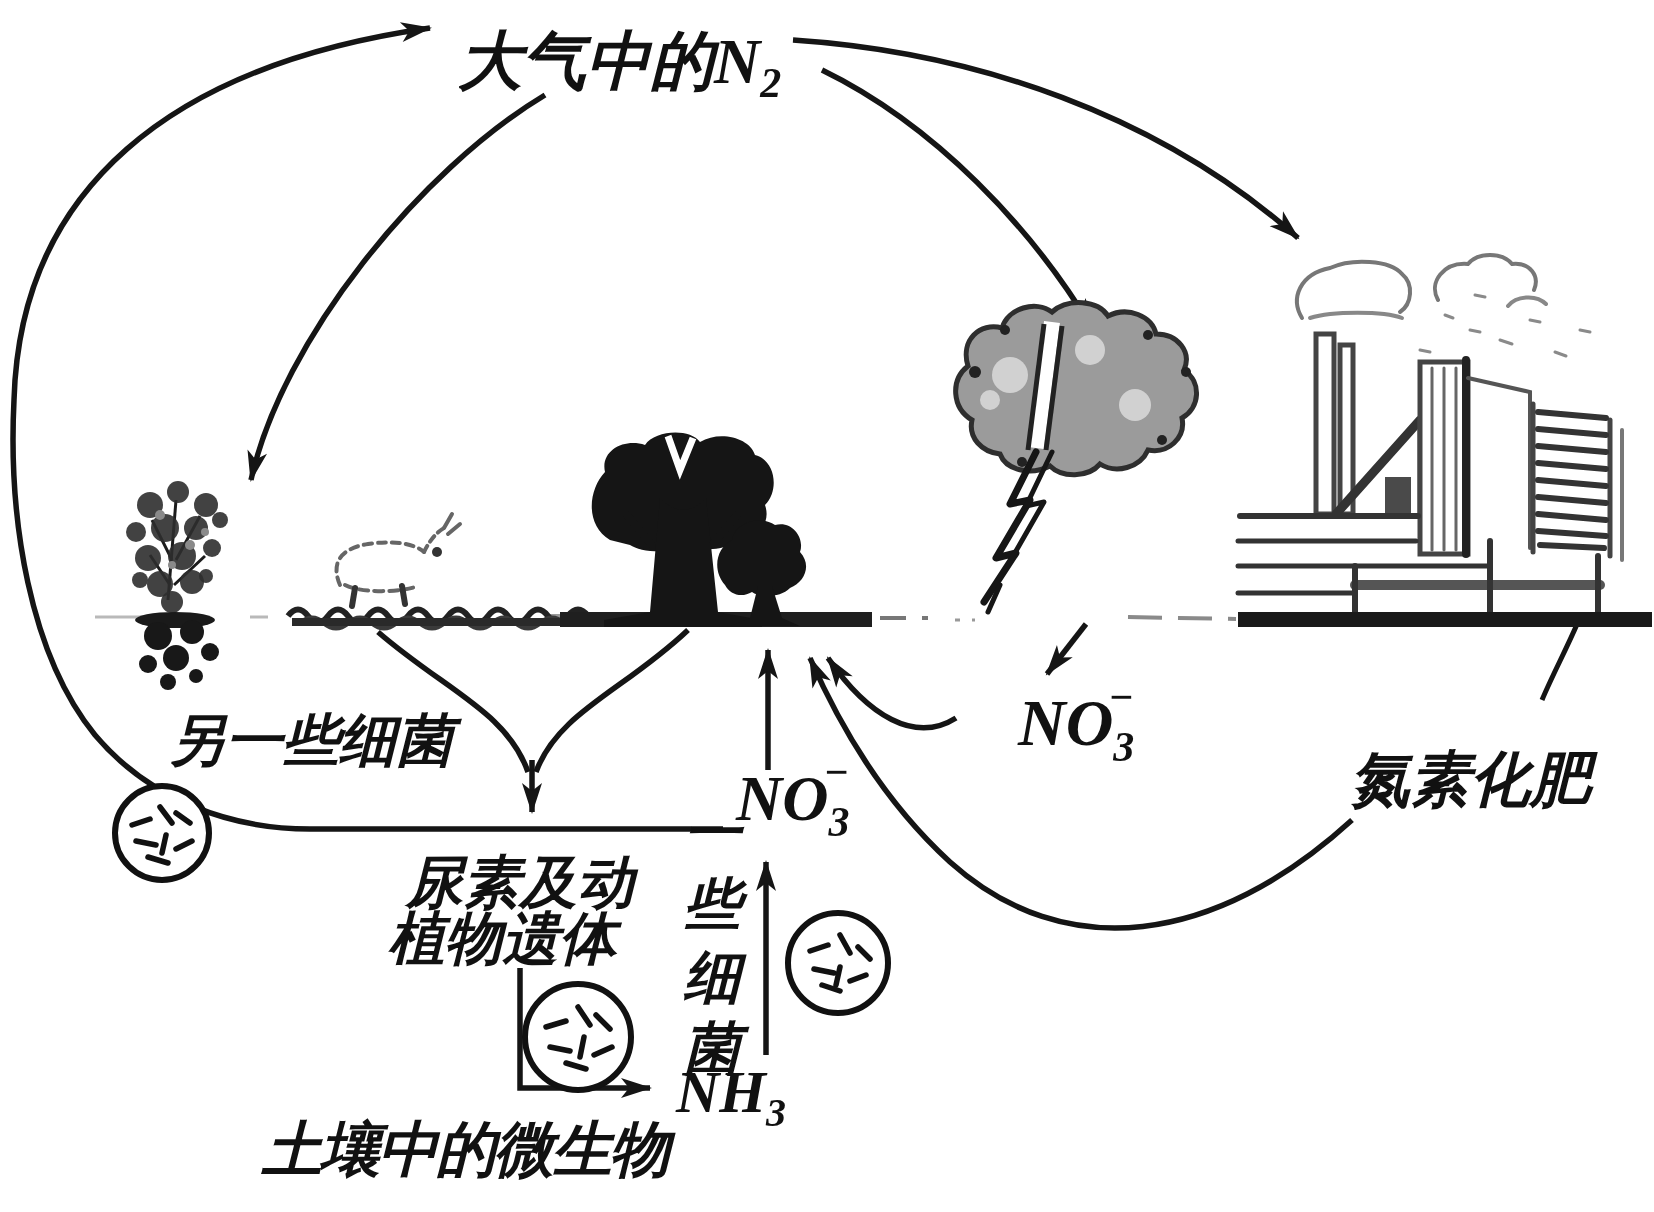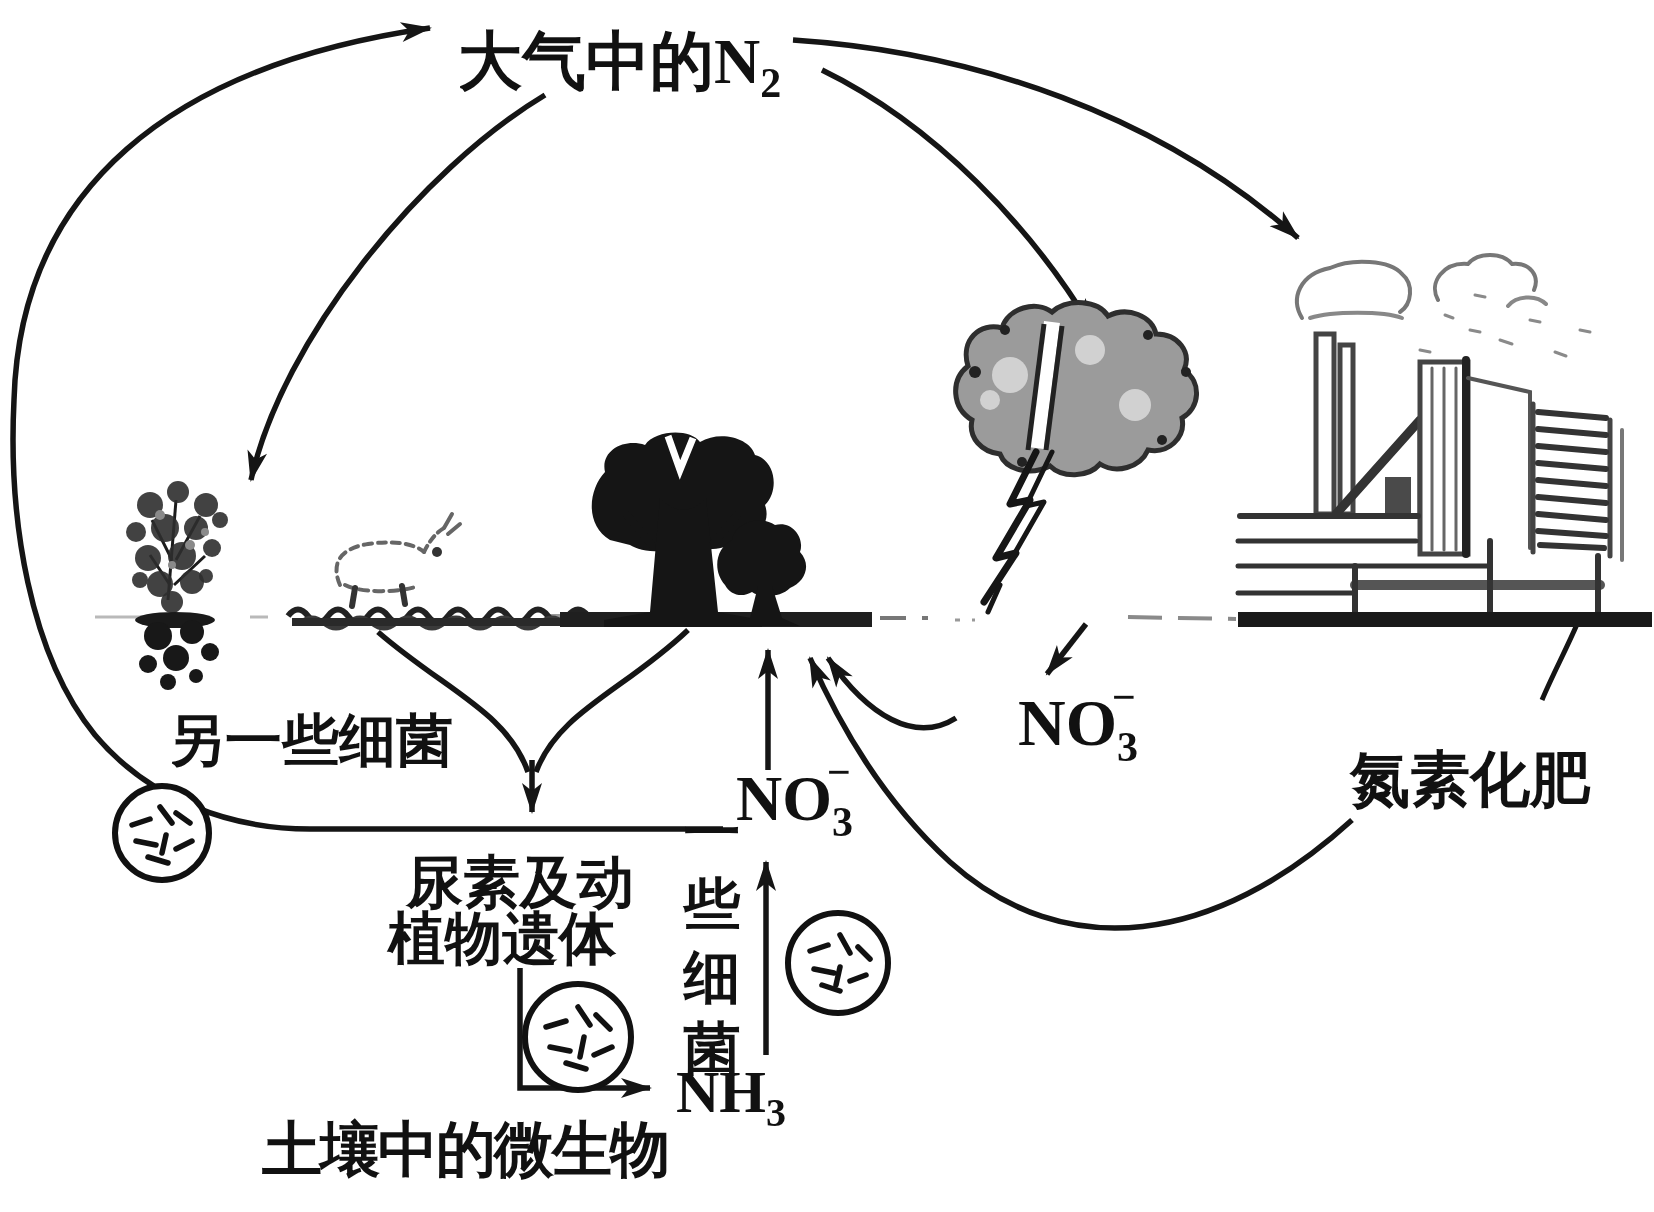--- a/index.html
+++ b/index.html
@@ -1,16 +1,16 @@
 <!DOCTYPE html>
 <html><head>
 <meta charset="utf-8">
 <style>
   html,body{margin:0;padding:0;background:#ffffff;}
-  .stage{position:relative;width:1654px;height:1212px;background:#ffffff;overflow:hidden;}
+  .stage{position:relative;width:1654px;height:1212px;background:#ffffff;overflow:hidden;font-style:italic;}
   svg text{font-family:"Liberation Serif","DejaVu Serif",serif;fill:#111;}
   .cjk{font-weight:600;}
 </style>
 </head>
 <body>
 
 <div class="stage">
 <svg width="1654" height="1212" viewBox="0 0 1654 1212" xmlns="http://www.w3.org/2000/svg">
   <defs>
     <marker id="ah" orient="auto" markerUnits="userSpaceOnUse" markerWidth="36" markerHeight="28" refX="30" refY="13">

